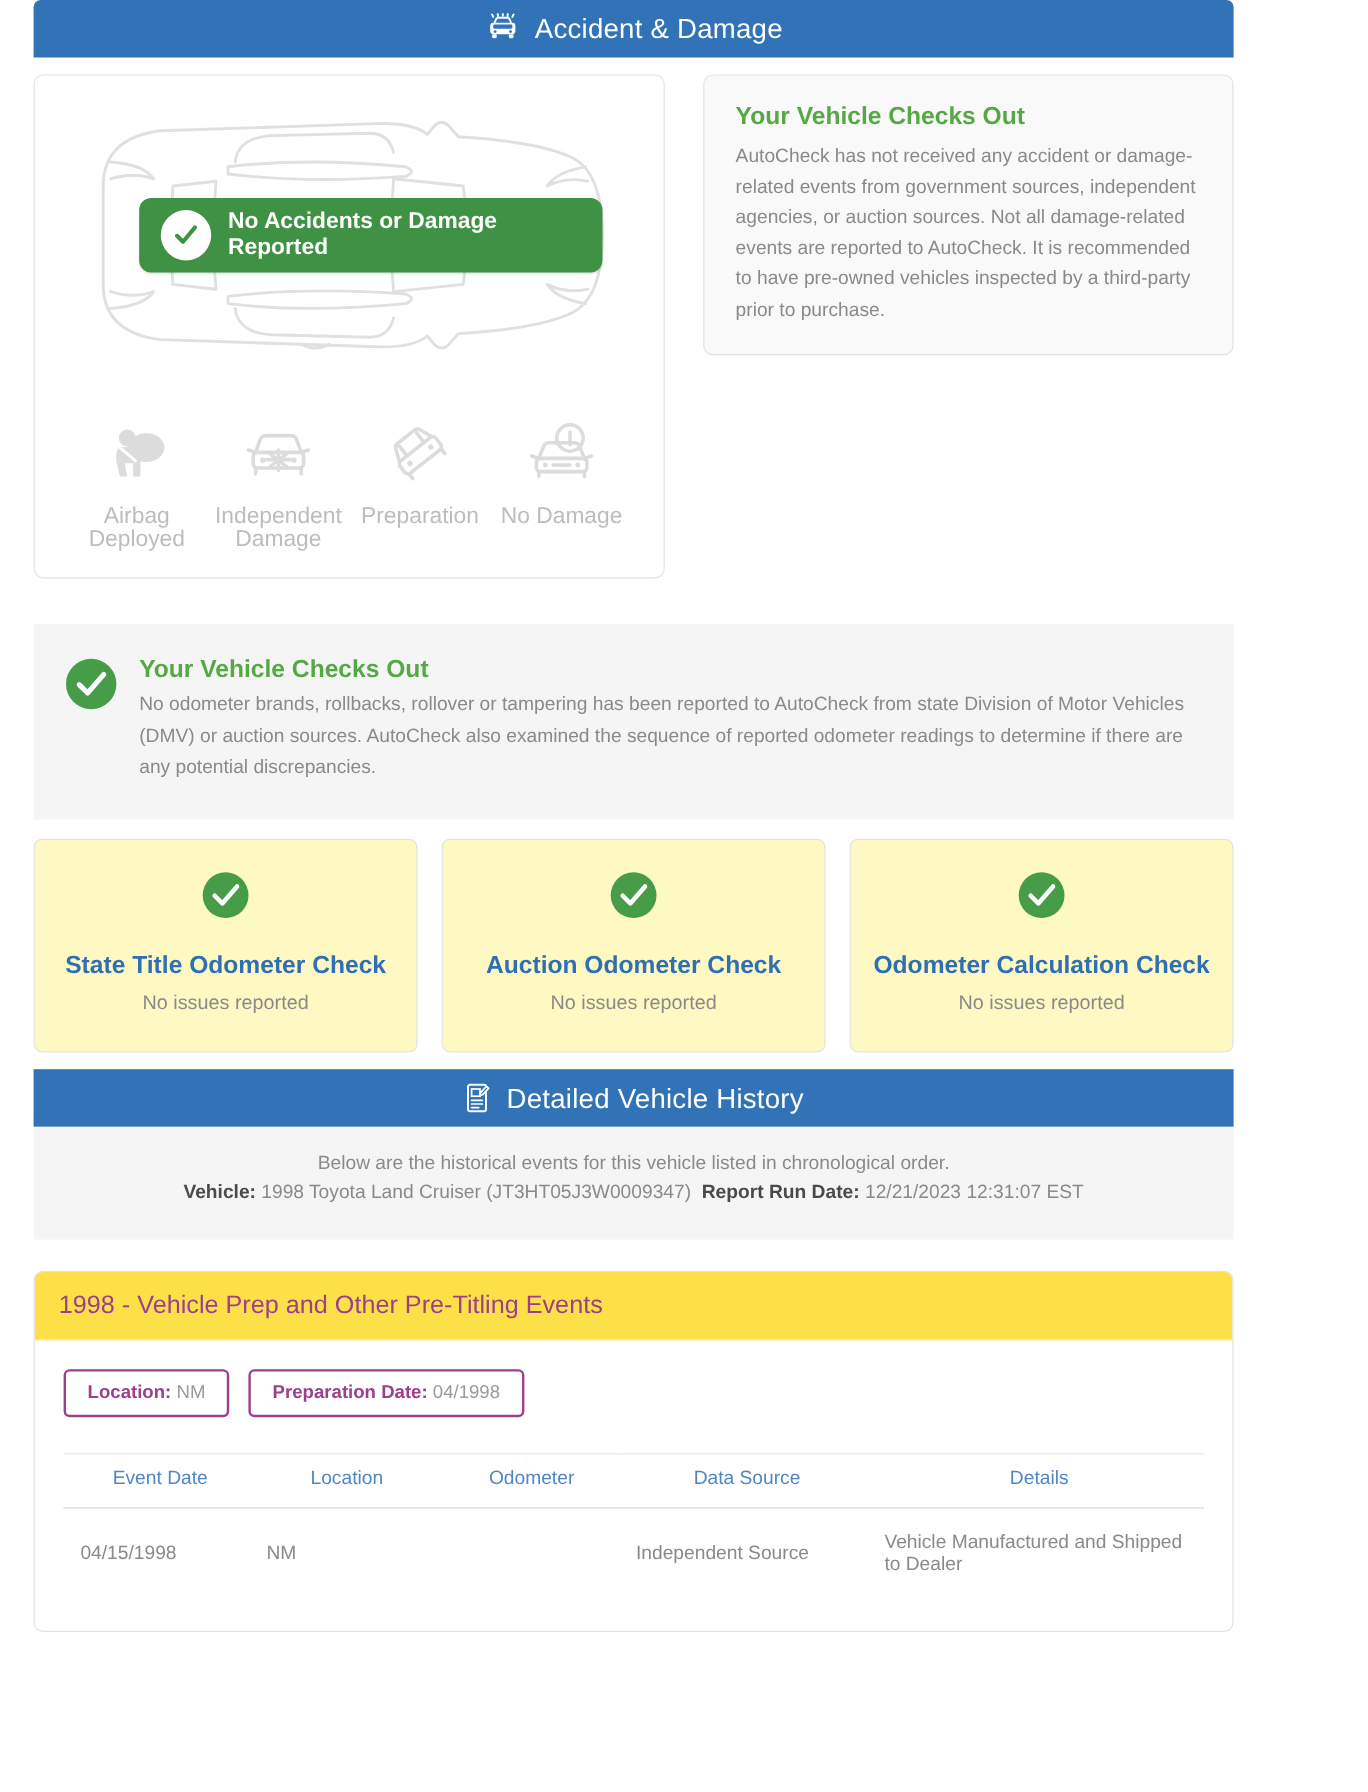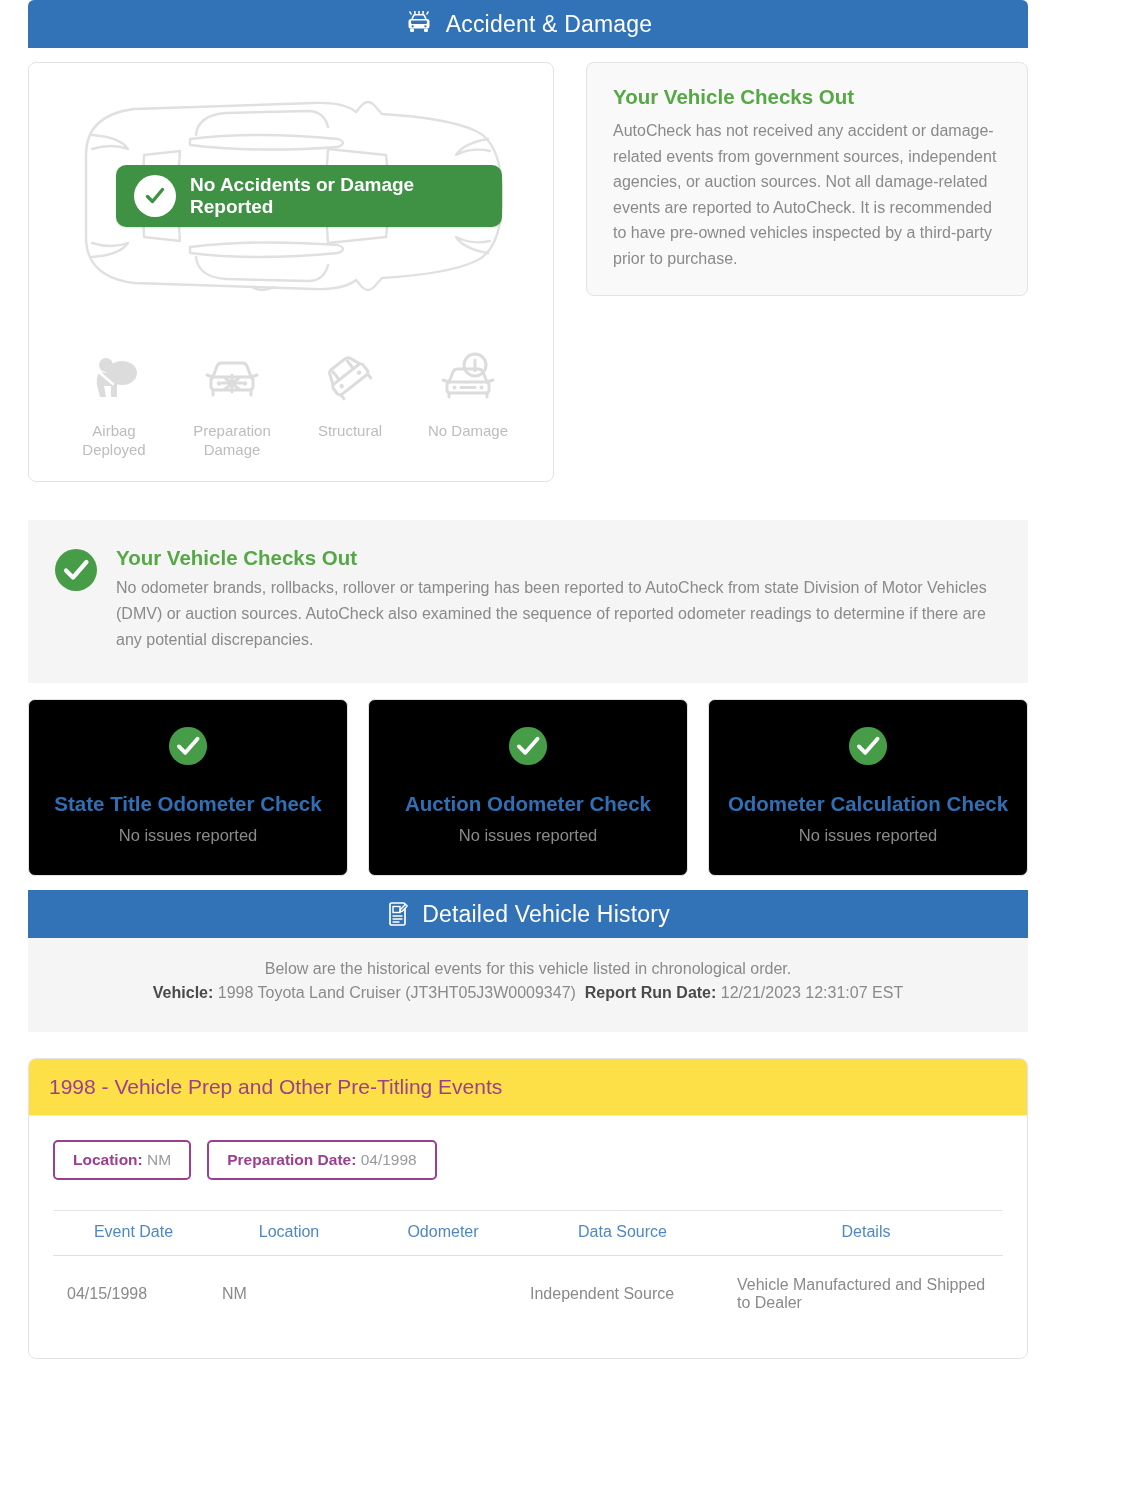--- a/index.html
+++ b/index.html
@@ -80,21 +80,21 @@
 
   .icon-row {
     display: flex;
     padding: 0 26px;
     margin-top: 26px;
   }
   .icon-cell {
     flex: 1;
     text-align: center;
     color: #bdbdbd;
-    font-size: 15px;
+    font-size: 19px;
     line-height: 19px;
   }
   .icon-cell .glyph { height: 68px; display: flex; align-items: center; justify-content: center; margin-bottom: 8px; }
 
   .checks-card {
     flex: 1;
     border: 1px solid #e3e3e3;
     border-radius: 8px;
     background: #f9f9f9;
     padding: 22px 26px 24px 26px;
@@ -125,21 +125,21 @@
 
   .odo-cards {
     display: flex;
     gap: 20px;
     margin-top: 16px;
   }
   .odo-card {
     flex: 1;
     border: 1px solid #e3e3e3;
     border-radius: 7px;
-    background: #000000;
+    background: #fef9c3;
     text-align: center;
     padding: 26px 10px 30px 10px;
   }
   .odo-card .circle-wrap { margin-bottom: 22px; }
   .odo-card-title { color: #2f6fb5; font-size: 20.5px; font-weight: bold; margin-bottom: 10px; }
   .odo-card-sub { color: #8a8a8a; font-size: 16.5px; }
 
   
   .dvh-info {
     background: #f5f5f5;
@@ -293,42 +293,42 @@
                   <rect x="10" y="22" width="42" height="13" rx="3.5"></rect>
                   <path d="M12 35 L12 40 M50 35 L50 40"></path>
                   <path d="M31 20 L31 37 M24 23 L38 34 M24 34 L38 23 M21 28 L41 28"></path>
                 </g>
                 <g fill="#dcdcdc">
                   <circle cx="18" cy="28.5" r="2.2"></circle>
                   <circle cx="44" cy="28.5" r="2.2"></circle>
                 </g>
               </svg>
             </span>
-            <div>Preparation</div>
+            <div>Independent</div>
             <div>Damage</div>
           </div>
 
           <div class="icon-cell">
             <span class="glyph">
               <svg width="62" height="52" viewBox="0 0 62 52">
                 <g transform="rotate(-38 31 26)">
                   <g fill="none" stroke="#dcdcdc" stroke-width="3" stroke-linecap="round" stroke-linejoin="round">
                     <path d="M14 20 L18 10 Q19 7 23 7 L39 7 Q43 7 44 10 L48 20"></path>
                     <rect x="12" y="20" width="38" height="13" rx="3.5"></rect>
                     <path d="M14 33 L14 38 M48 33 L48 38"></path>
                     <path d="M22 10 L22 20 M40 10 L40 20"></path>
                   </g>
                   <g fill="#dcdcdc">
                     <circle cx="20" cy="26.5" r="2.2"></circle>
                     <circle cx="42" cy="26.5" r="2.2"></circle>
                   </g>
                 </g>
               </svg>
             </span>
-            <div>Structural</div>
+            <div>Preparation</div>
             <div></div>
           </div>
 
           <div class="icon-cell">
             <span class="glyph">
               <svg width="62" height="54" viewBox="0 0 62 54">
                 <g fill="none" stroke="#dcdcdc" stroke-width="3" stroke-linecap="round" stroke-linejoin="round">
                   <circle cx="38" cy="13" r="11"></circle>
                   <path d="M38 8 L38 15"></path>
                   <path d="M12 30 L16 20 Q17 17 21 17 L41 17 Q45 17 46 20 L50 30"></path>

